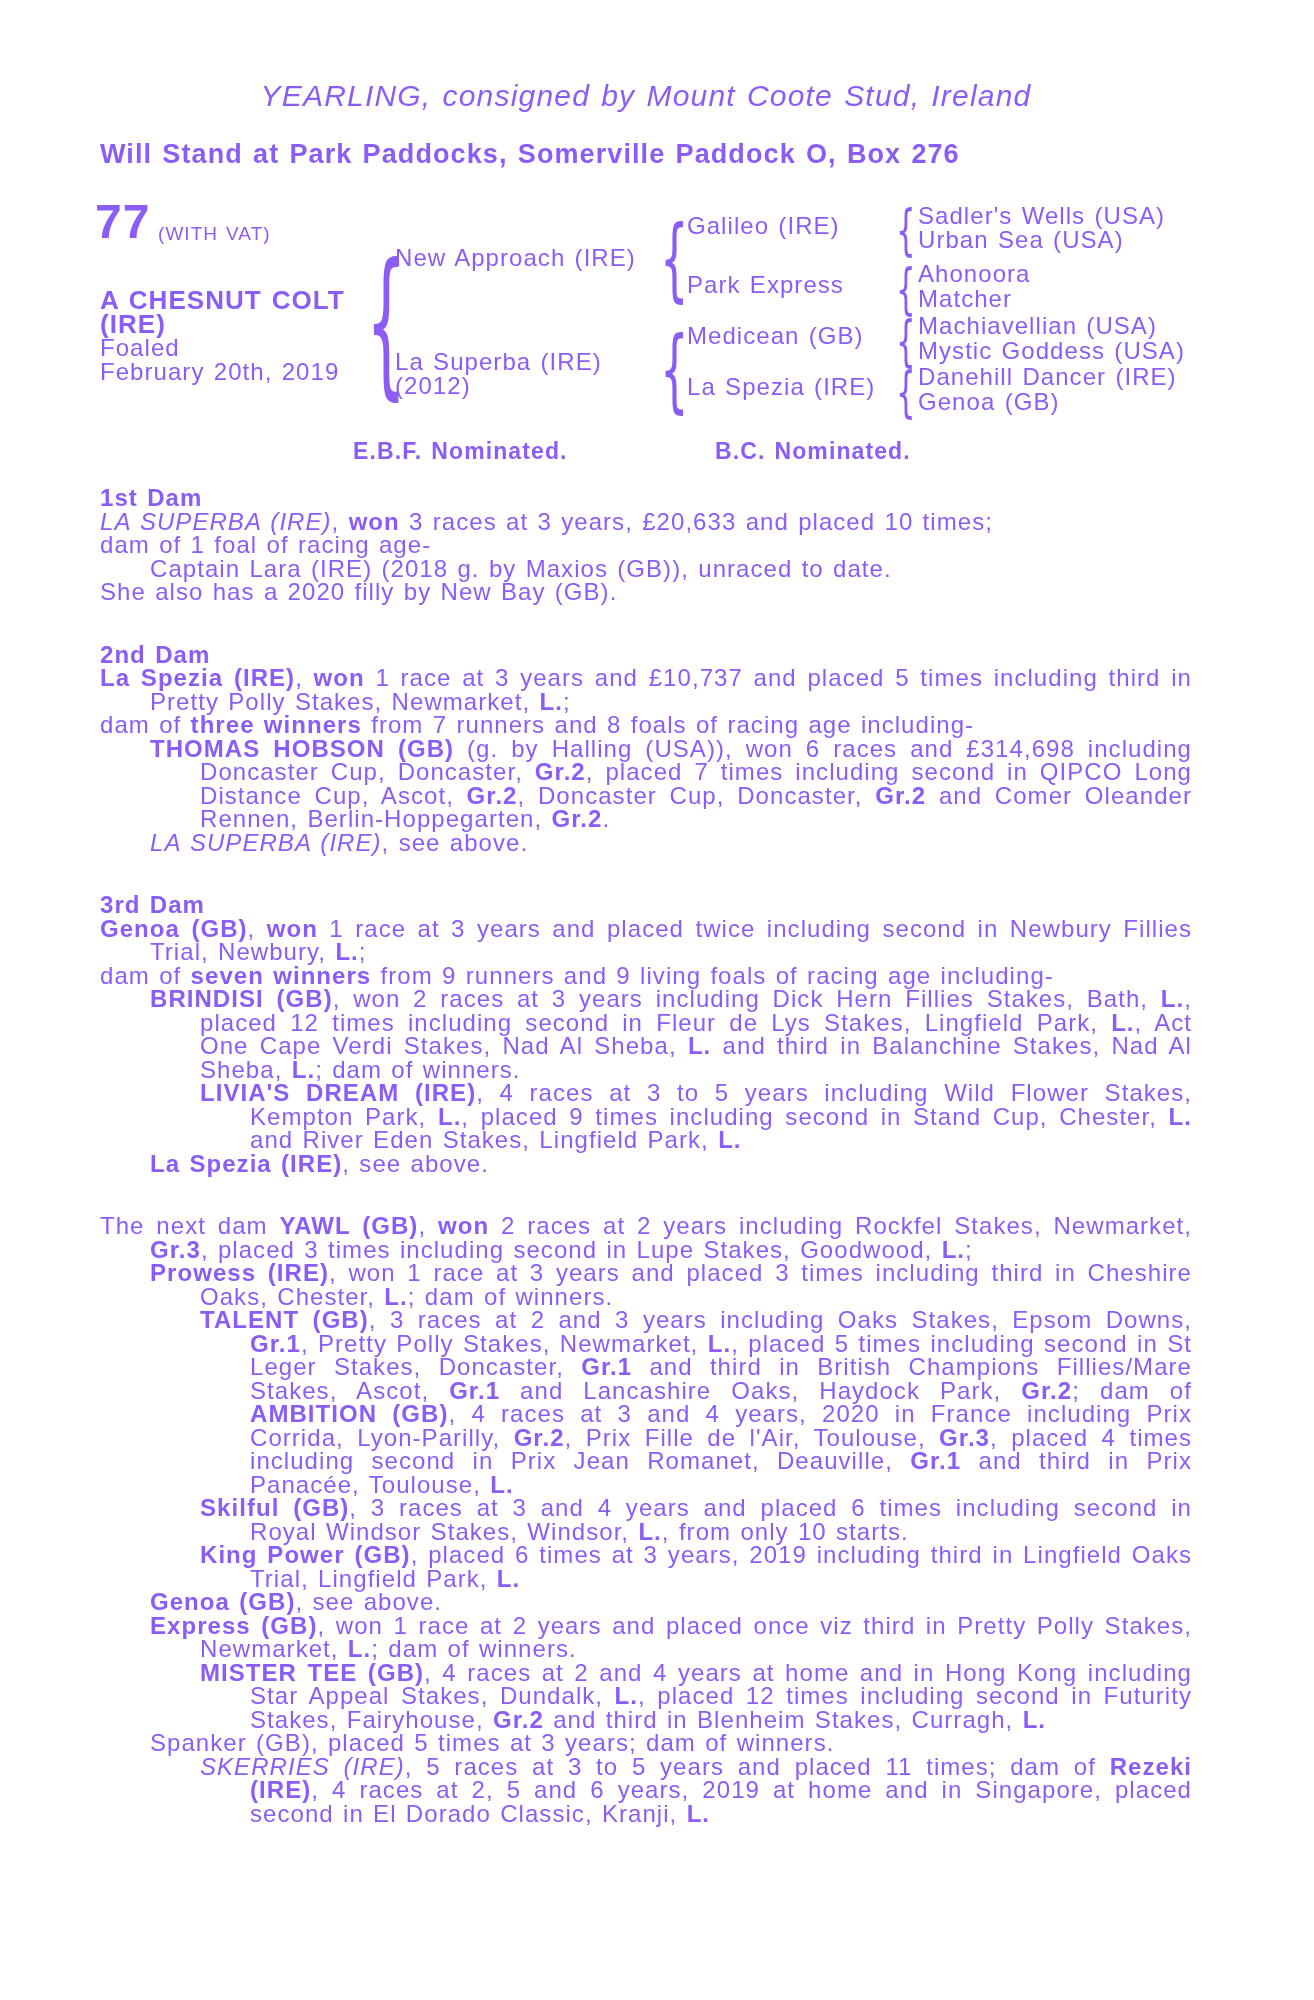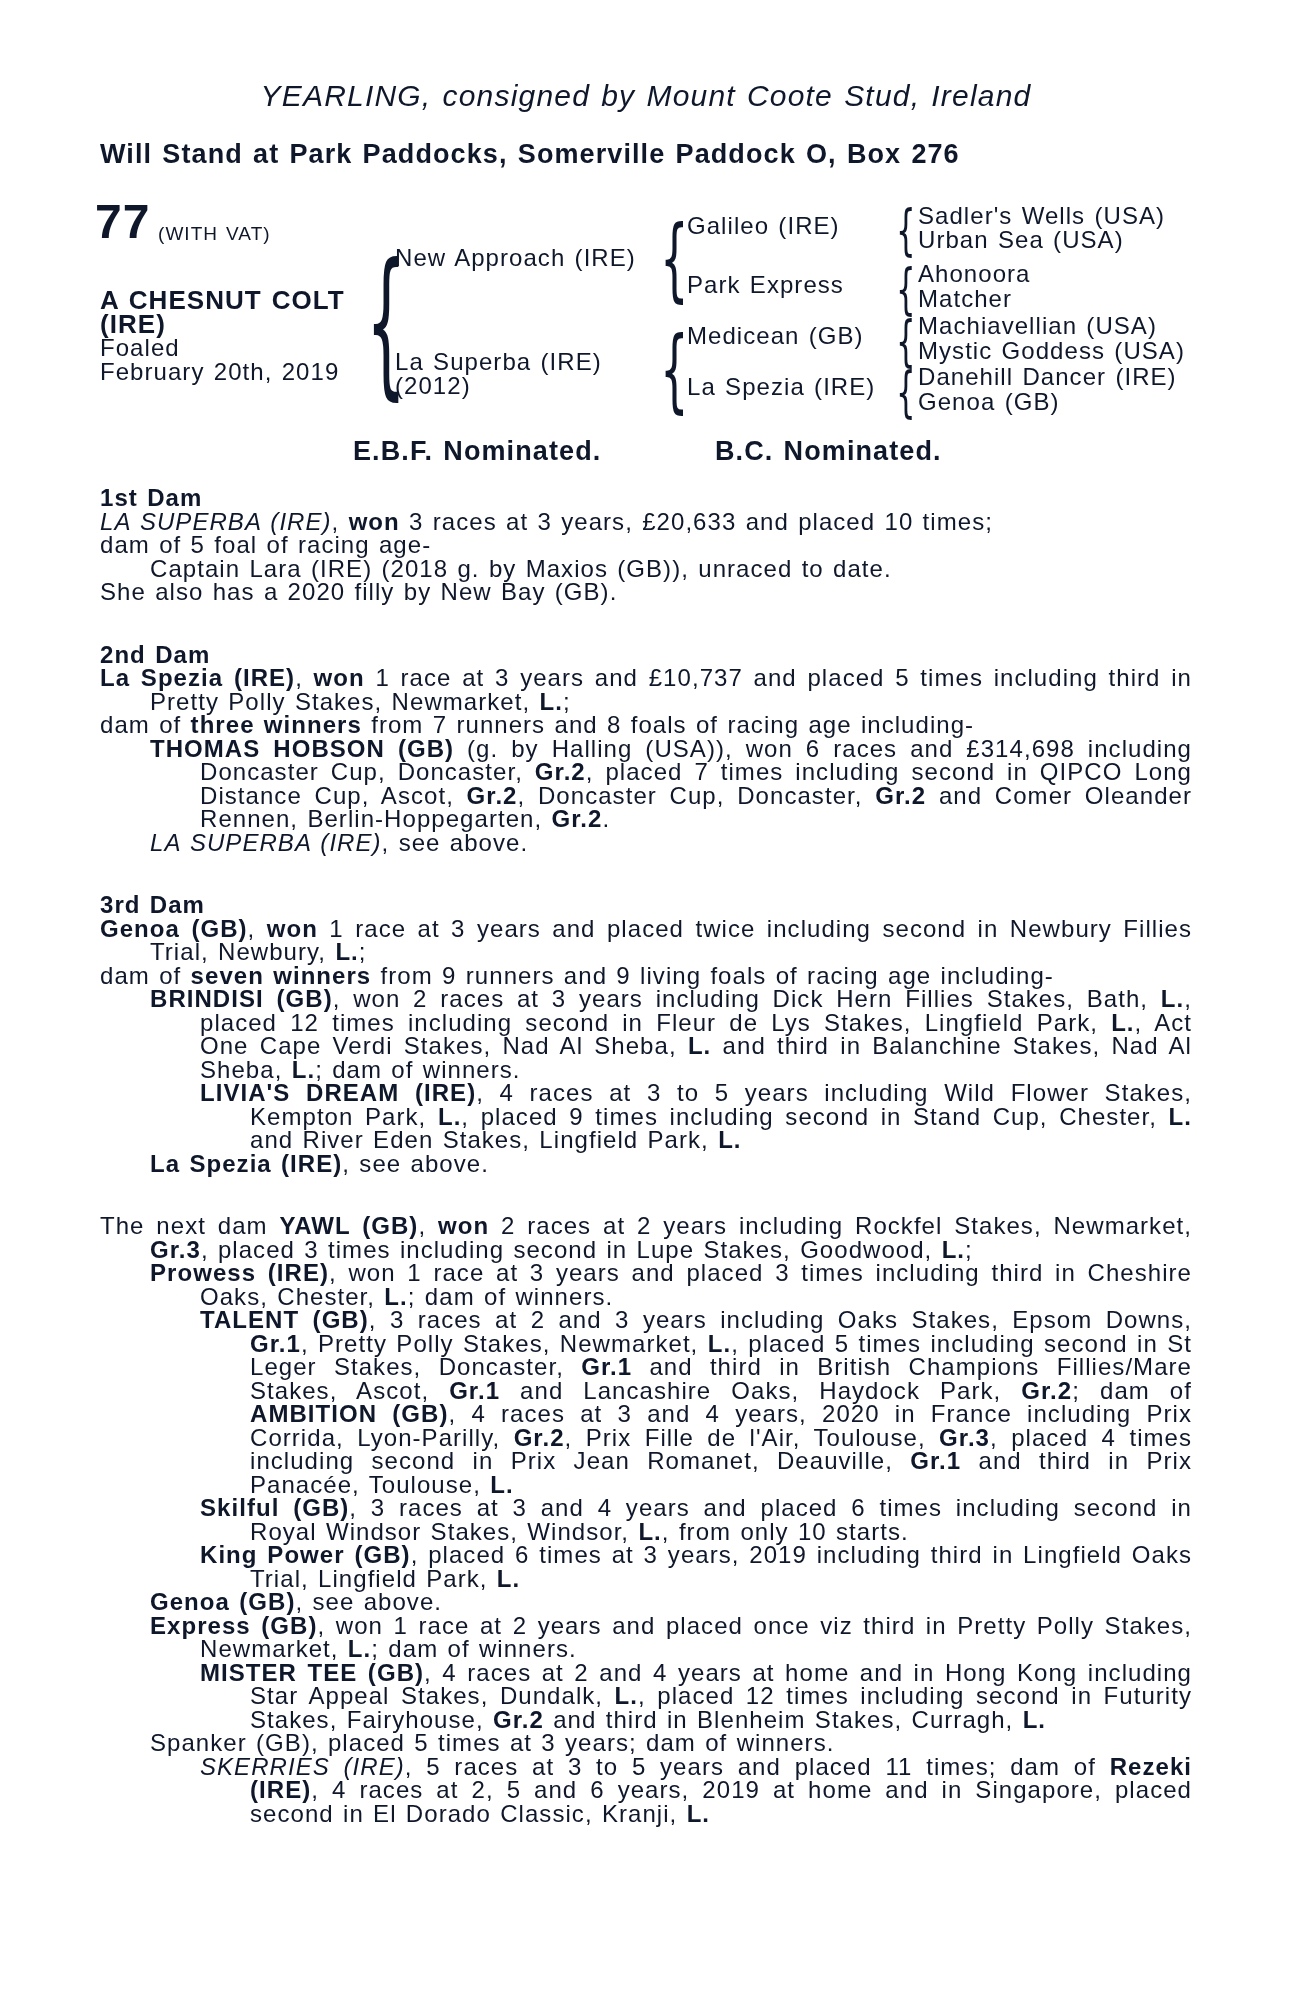--- a/index.html
+++ b/index.html
@@ -1,20 +1,20 @@
 <!DOCTYPE html>
 <html><head>
 <meta charset="utf-8">
 <style>
   html,body{margin:0;padding:0;background:#888;}
   .page{
     position:relative;
     width:1314px;height:2000px;
     background:#ffffff;
-    color:#0f172a;
+    color:#8b5cf6;
     font-family:"Liberation Sans","DejaVu Sans",sans-serif;
     font-size:24px;
     letter-spacing:1.05px;
     word-spacing:1.6px;
     line-height:23.5px;
     overflow:hidden;
   }
   .abs{position:absolute;}
   .title{
     left:100px;top:84px;width:1092px;
@@ -45,21 +45,21 @@
   .g3{left:918px;}
   .brace{
     font-family:"DejaVu Sans",sans-serif;
     font-weight:400;
     transform-origin:0 50%;
     display:block;
   }
   .brace-parent{left:366px;top:246px;font-size:158px;line-height:152px;transform:scaleX(0.40);}
   .brace-mid{font-size:90px;line-height:86px;transform:scaleX(0.50);}
   .brace-pair{font-size:56px;line-height:53px;transform:scaleX(0.55);}
-  .nominated{font-weight:bold;font-size:27px;letter-spacing:1.1px;}
+  .nominated{font-weight:bold;font-size:23px;letter-spacing:1.1px;}
   .bodytext{left:100px;top:486px;width:1092px;}
   .p{margin:0;}
   .just{text-align:justify;}
   .l0{padding-left:50px;text-indent:-50px;}
   .l1{padding-left:100px;text-indent:-50px;}
   .l2{padding-left:150px;text-indent:-50px;}
   .gap{margin-top:39px;}
   b{font-weight:bold;}
   i{font-style:italic;}
 </style>
@@ -109,21 +109,21 @@
   <div class="abs g3" style="top:339px;">Mystic Goddess (USA)</div>
   <div class="abs g3" style="top:365px;">Danehill Dancer (IRE)</div>
   <div class="abs g3" style="top:390px;">Genoa (GB)</div>
 
   <div class="abs nominated" style="left:353px;top:440px;">E.B.F. Nominated.</div>
   <div class="abs nominated" style="left:715px;top:440px;">B.C. Nominated.</div>
 
   <div class="abs bodytext">
       <p class="p l0"><b>1st Dam</b></p>
       <p class="p l0 just"><i>LA SUPERBA (IRE)</i><span>, </span><b>won</b><span> 3 races at 3 years, £20,633 and placed 10 times;</span></p>
-      <p class="p l0"><span>dam of 5 foal of racing age-</span></p>
+      <p class="p l0"><span>dam of 1 foal of racing age-</span></p>
       <p class="p l1"><span>Captain Lara (IRE) (2018 g. by Maxios (GB)), unraced to date.</span></p>
       <p class="p l0"><span>She also has a 2020 filly by New Bay (GB).</span></p>
       <p class="p l0 gap"><b>2nd Dam</b></p>
       <p class="p l0 just"><b>La Spezia (IRE)</b><span>, </span><b>won</b><span> 1 race at 3 years and £10,737 and placed 5 times including third in Pretty Polly Stakes, Newmarket, </span><b>L.</b><span>;</span></p>
       <p class="p l0"><span>dam of </span><b>three winners</b><span> from 7 runners and 8 foals of racing age including-</span></p>
       <p class="p l1 just"><b>THOMAS HOBSON (GB)</b><span> (g. by Halling (USA)), won 6 races and £314,698 including Doncaster Cup, Doncaster, </span><b>Gr.2</b><span>, placed 7 times including second in QIPCO Long Distance Cup, Ascot, </span><b>Gr.2</b><span>, Doncaster Cup, Doncaster, </span><b>Gr.2</b><span> and Comer Oleander Rennen, Berlin-Hoppegarten, </span><b>Gr.2</b><span>.</span></p>
       <p class="p l1"><i>LA SUPERBA (IRE)</i><span>, see above.</span></p>
       <p class="p l0 gap"><b>3rd Dam</b></p>
       <p class="p l0 just"><b>Genoa (GB)</b><span>, </span><b>won</b><span> 1 race at 3 years and placed twice including second in Newbury Fillies Trial, Newbury, </span><b>L.</b><span>;</span></p>
       <p class="p l0"><span>dam of </span><b>seven winners</b><span> from 9 runners and 9 living foals of racing age including-</span></p>

